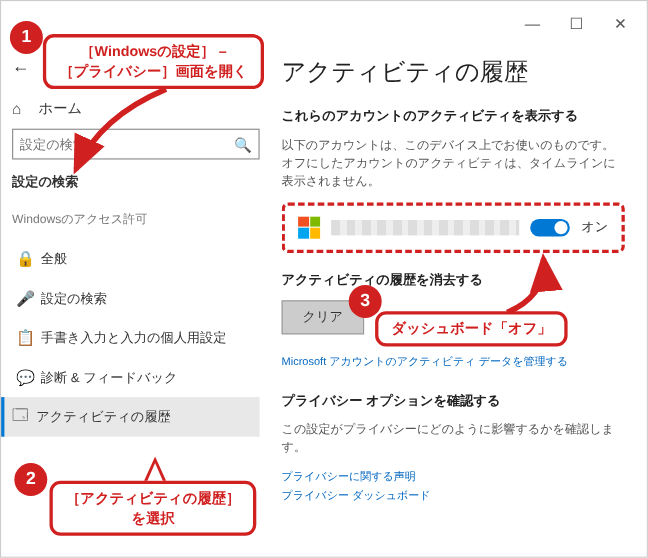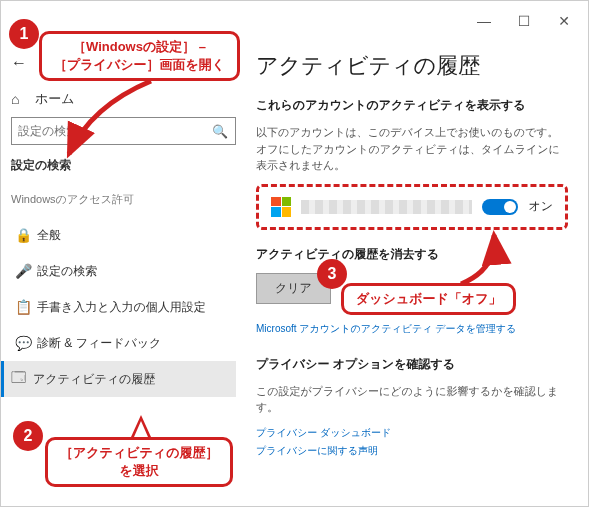--- a/index.html
+++ b/index.html
@@ -115,22 +115,22 @@
       <div class="toggle"></div>
       <span class="toggle-label">オン</span>
     </div>
 
     <div class="subhead">アクティビティの履歴を消去する</div>
     <button class="clear-btn">クリア</button>
     <a class="link">Microsoft アカウントのアクティビティ データを管理する</a>
 
     <div class="subhead" style="margin-top:20px;">プライバシー オプションを確認する</div>
     <div class="desc">この設定がプライバシーにどのように影響するかを確認します。</div>
+    <a class="link">プライバシーに関する声明</a>
     <a class="link">プライバシー ダッシュボード</a>
-    <a class="link">プライバシーに関する声明</a>
   </div>
 </div>
 
 <div class="badge" style="left:8px; top:18px;">1</div>
 <div class="callout" style="left:38px; top:30px; white-space:pre;">［Windowsの設定］ –
 ［プライバシー］画面を開く</div>
 <svg class="arrow-svg" style="left:60px; top:75px;" width="120" height="90">
   <defs>
       <marker id="ah1" markerWidth="8" markerHeight="8" refX="6" refY="3" orient="auto">
         <path d="M0,0 L7,3 L0,6 Z" fill="#d02020"></path>

